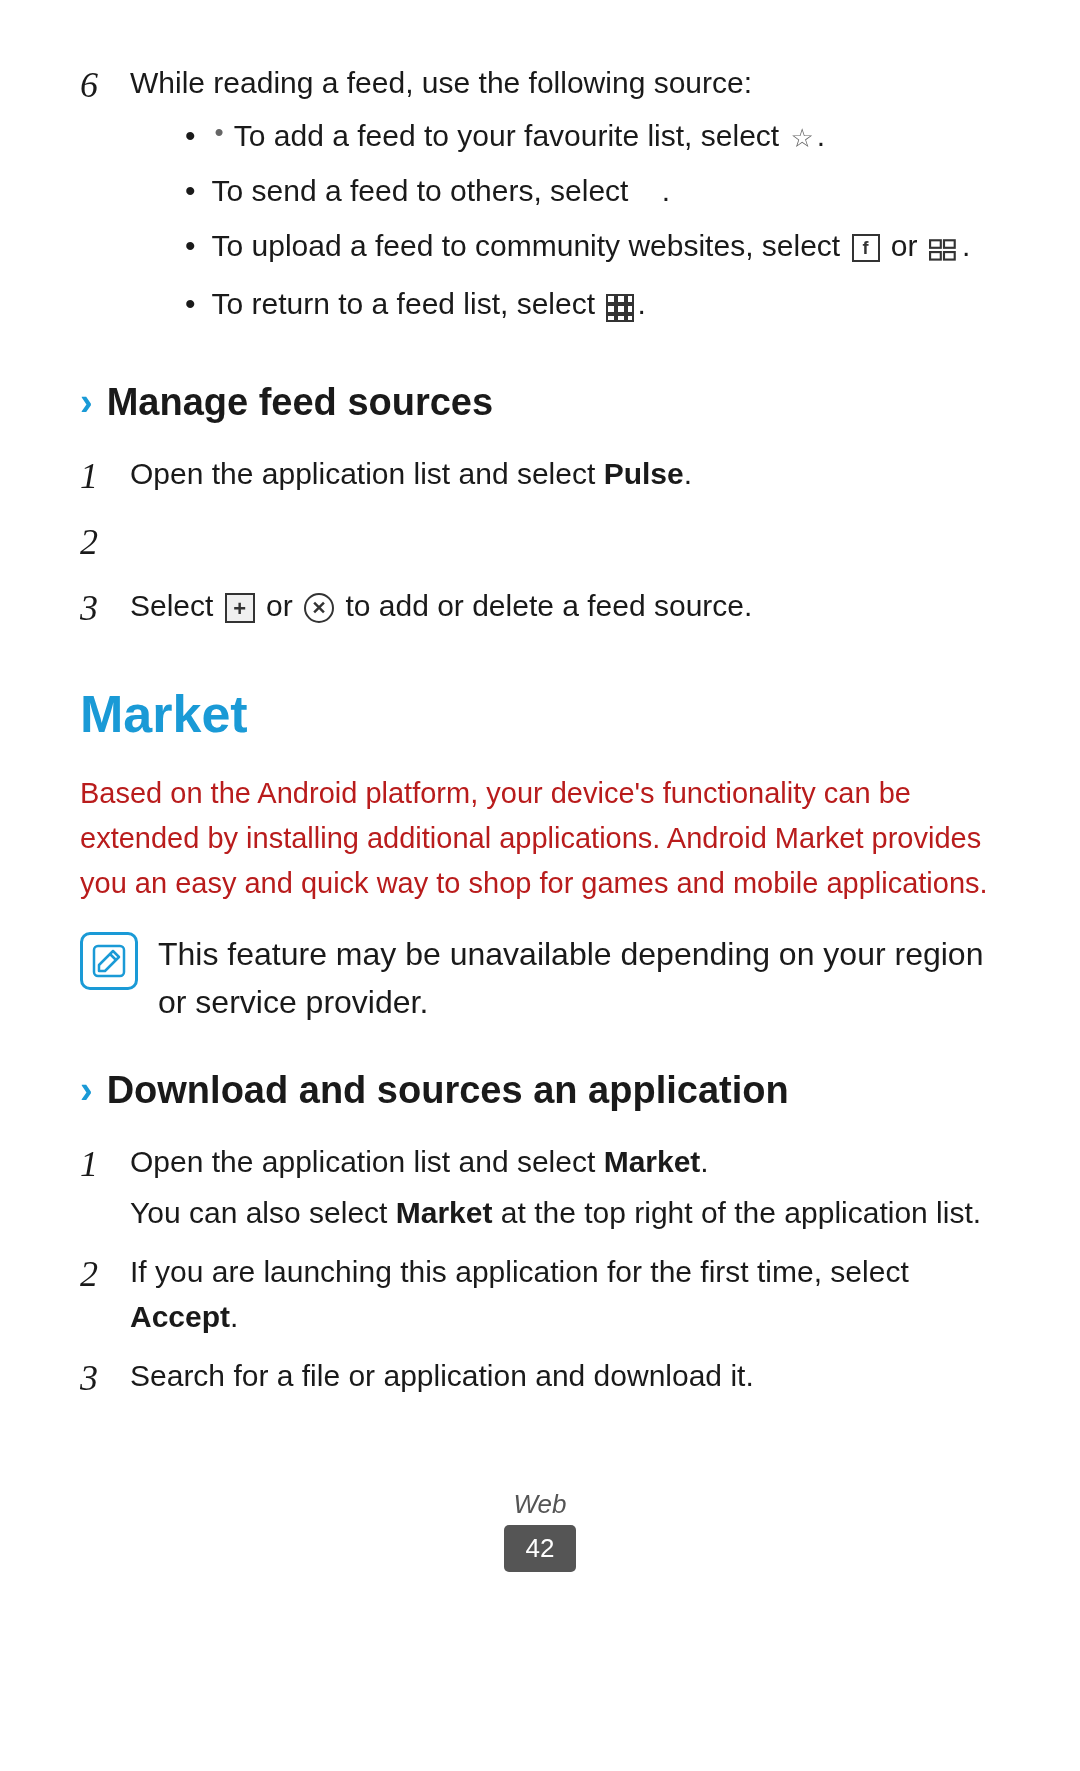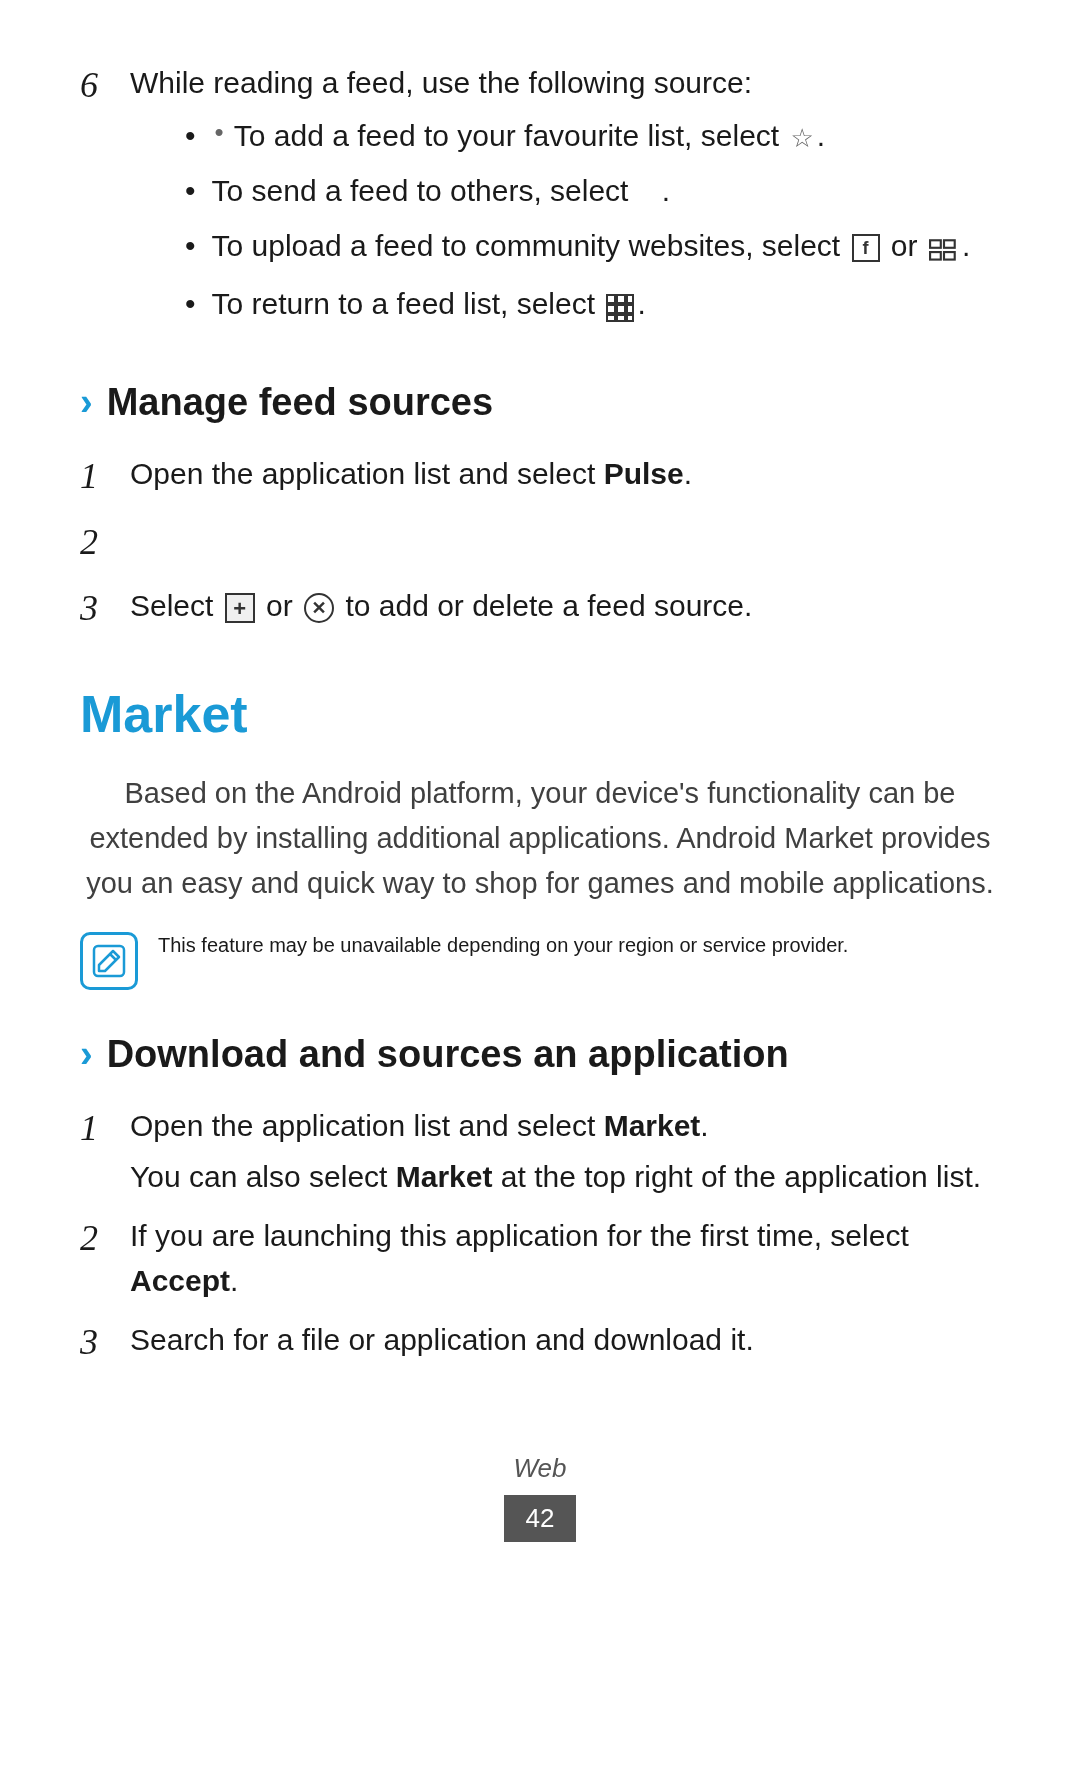--- a/index.html
+++ b/index.html
@@ -84,22 +84,21 @@
       font-size: 52px;
       font-weight: bold;
       color: #1a9ad6;
       margin: 40px 0 18px 0;
     }
 
     .description {
       font-size: 29px;
       line-height: 1.55;
       margin-bottom: 24px;
-      color: #404040;
-      text-align: center;
+      color: #b91c1c;
     }
 
     .note-box {
       display: flex;
       align-items: flex-start;
       margin: 10px 0 24px 0;
       gap: 20px;
     }
 
     .note-icon {
@@ -113,21 +112,21 @@
       justify-content: center;
       margin-top: 2px;
     }
 
     .note-icon svg {
       width: 36px;
       height: 36px;
     }
 
     .note-text {
-      font-size: 20px;
+      font-size: 32px;
       line-height: 1.5;
       color: #1a1a1a;
     }
 
     .inline-icon {
       display: inline-block;
       vertical-align: middle;
       margin: 0 3px;
     }
 
@@ -183,30 +182,29 @@
 
     .footer {
       text-align: center;
       margin-top: 80px;
     }
 
     .footer-label {
       font-size: 26px;
       color: #555;
       font-style: italic;
-      margin-bottom: 6px;
     }
 
     .footer-page {
       display: inline-block;
       background: #555;
       color: #fff;
       font-size: 26px;
       padding: 4px 22px;
-      border-radius: 0;
+      border-radius: 5px;
       text-align: center;
     }
   </style>
 </head>
 <body>
 
 <div>
   <div class="step-row">
     <span class="step-number">6</span>
     <div class="step-content">

